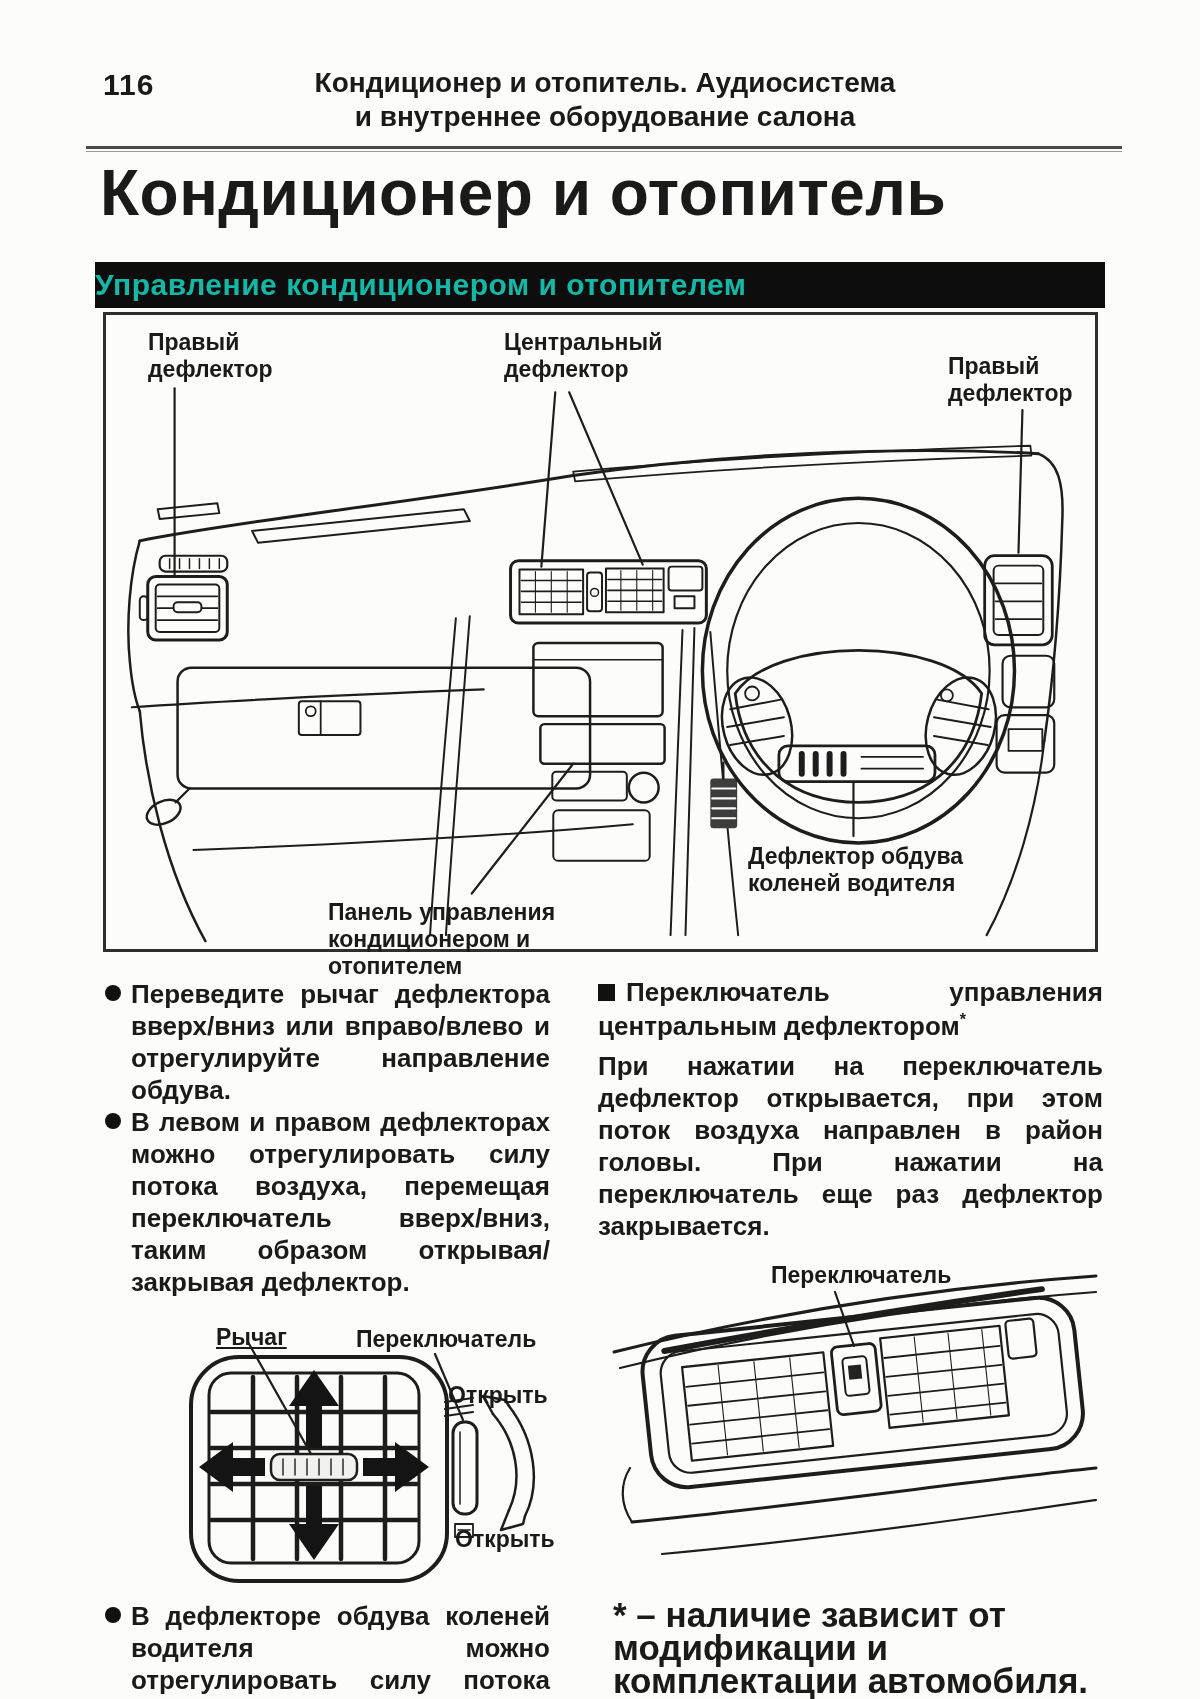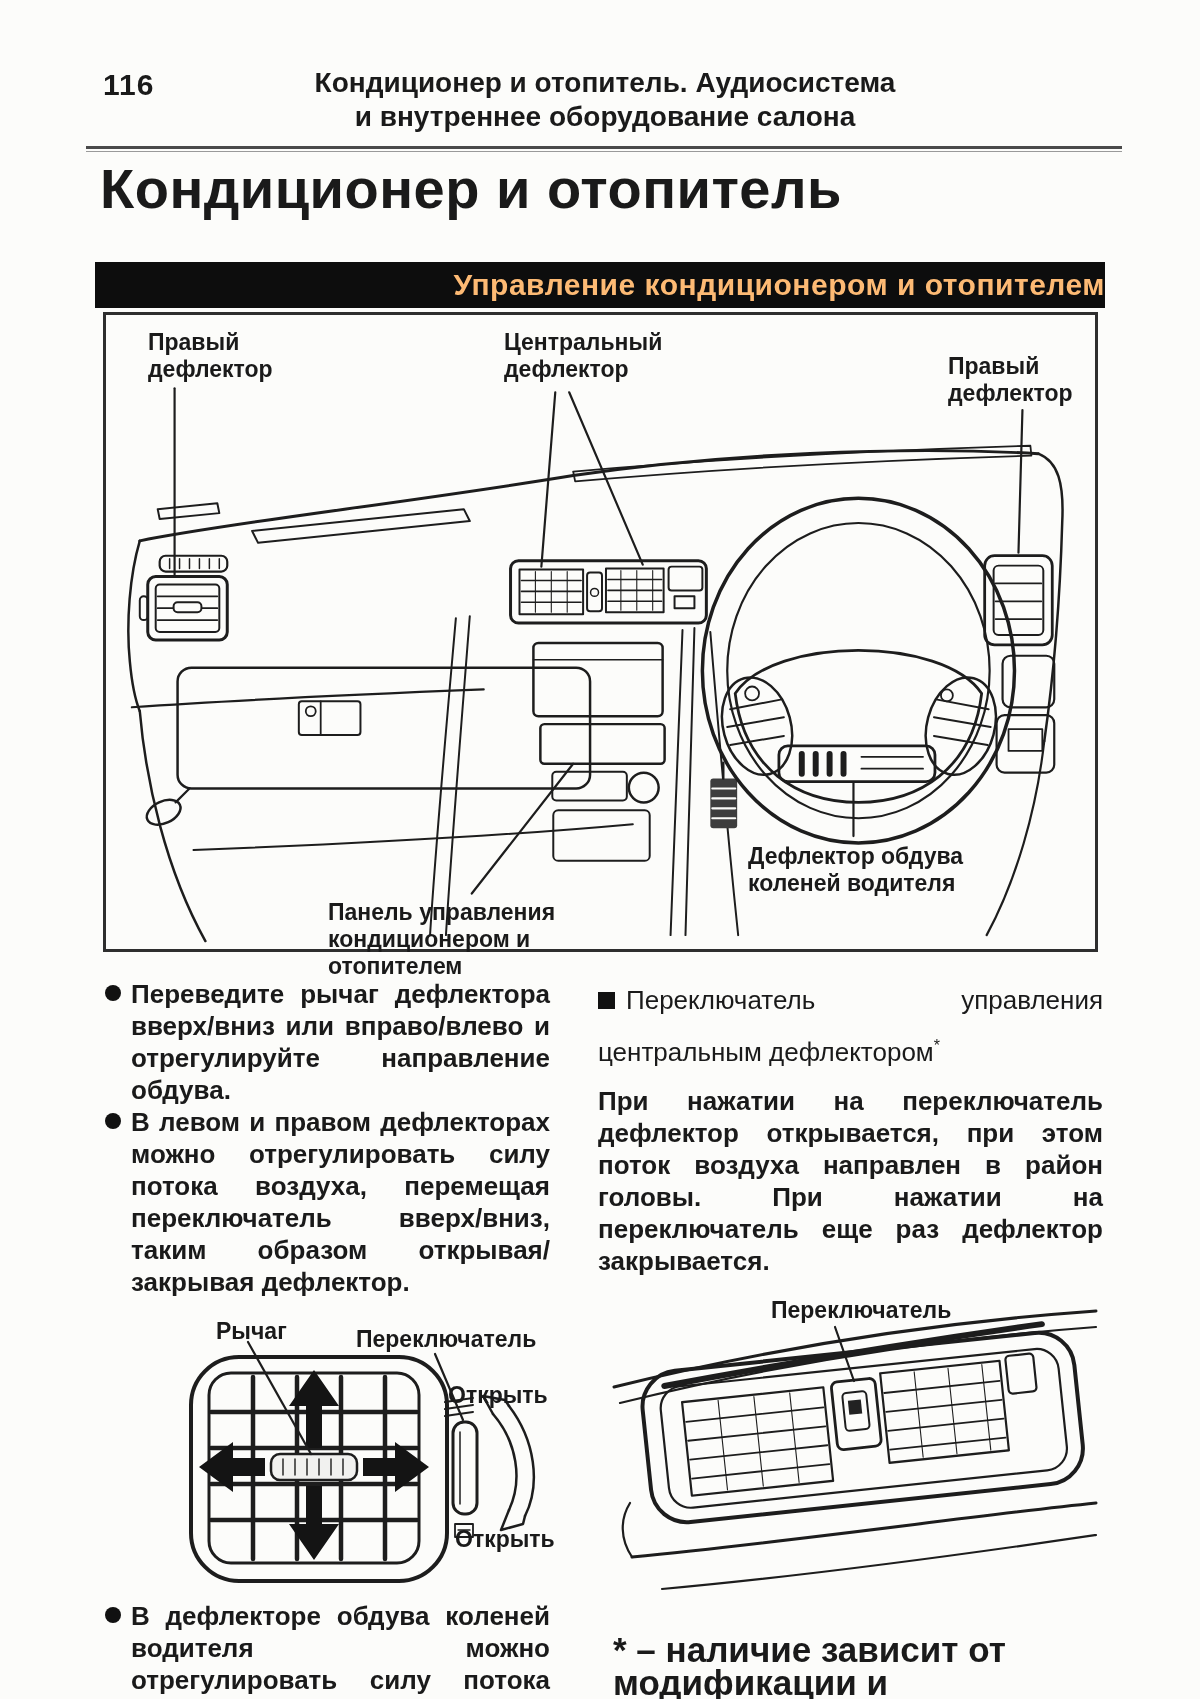--- a/index.html
+++ b/index.html
@@ -20,26 +20,26 @@
   .running-head{
     position:absolute;left:160px;top:66px;width:890px;
     text-align:center;font-size:28px;font-weight:700;line-height:34px;
   }
   .head-rule{
     position:absolute;left:86px;top:146px;width:1036px;height:2px;
     border-top:3px solid #4a4a4a;border-bottom:1px solid #9a9a9a;
   }
   .page-title{
     position:absolute;left:100px;top:156px;margin:0;
-    font-size:56px;font-weight:700;letter-spacing:.5px;
+    font-size:64px;font-weight:700;letter-spacing:.5px;
   }
   .banner{
     position:absolute;left:95px;top:262px;width:1010px;height:46px;
-    background:#0d0d0d;color:#fdba74;
-    font-size:30px;font-weight:700;line-height:46px;text-align:right;
+    background:#0d0d0d;color:#14b8a6;
+    font-size:30px;font-weight:700;line-height:46px;text-align:left;
     letter-spacing:.5px;
   }
   .figure-box{
     position:absolute;left:103px;top:312px;width:995px;height:640px;
     border:3px solid #2e2e2e;box-sizing:border-box;background:#fcfcfa;
   }
   .figure-box svg{position:absolute;left:0;top:0;width:100%;height:100%;}
   .fig-label{
     position:absolute;font-size:23px;font-weight:700;line-height:27px;
   }
@@ -48,21 +48,21 @@
   .col-right{left:598px;width:505px;}
   .b{
     position:relative;padding-left:28px;margin:0;
     font-size:26px;font-weight:700;line-height:32px;text-align:justify;
   }
   .b .dot{
     position:absolute;left:2px;top:7px;width:16px;height:16px;border-radius:50%;
     background:#111;
   }
   .sub-head{
-    margin:0 0 10px 0;font-size:26px;font-weight:400;line-height:45px;text-align:justify;
+    margin:0 0 10px 0;font-size:26px;font-weight:700;line-height:28px;text-align:justify;
   }
   .sub-head .sq{
     display:inline-block;width:17px;height:17px;background:#111;margin-right:11px;
   }
   .sub-head sup{font-size:16px;}
   .para{
     margin:0;font-size:26px;font-weight:700;line-height:32px;text-align:justify;
   }
   .fig-inline{position:relative;}
   .fig-inline svg{position:absolute;left:0;top:0;}
@@ -216,21 +216,21 @@
           <rect x="352" y="222" width="18" height="13" stroke-width="1.8"></rect>
           <path d="M 355,228 L 367,228" stroke-width="1.4"></path>
           <path d="M 390,112 C 414,140 420,178 406,208" stroke-width="2.5"></path>
           <path d="M 406,104 C 432,138 438,182 422,214" stroke-width="2.5"></path>
           <path d="M 390,112 L 380,94 L 402,98 L 406,104" stroke-width="2.5"></path>
           <path d="M 406,208 L 398,228 L 420,222 L 422,214" stroke-width="2.5"></path>
           <path d="M 145,40 L 208,152" stroke-width="2.2"></path>
           <path d="M 332,52 L 360,118" stroke-width="2.2"></path>
         </g>
       </svg>
-      <div class="fig-label" style="left:113px;top:16px;">Рычаг</div>
+      <div class="fig-label" style="left:113px;top:22px;text-decoration:underline;">Рычаг</div>
       <div class="fig-label" style="left:253px;top:24px;">Переключатель</div>
       <div class="fig-label" style="left:345px;top:80px;">Открыть</div>
       <div class="fig-label" style="left:352px;top:224px;">Открыть</div>
     </div>
 
     <p class="b b3">
       <span class="dot"></span>
       <span>В дефлекторе обдува коленей водителя можно отрегулировать силу потока воздуха, поворачивая его.</span>
     </p>
   </div>

